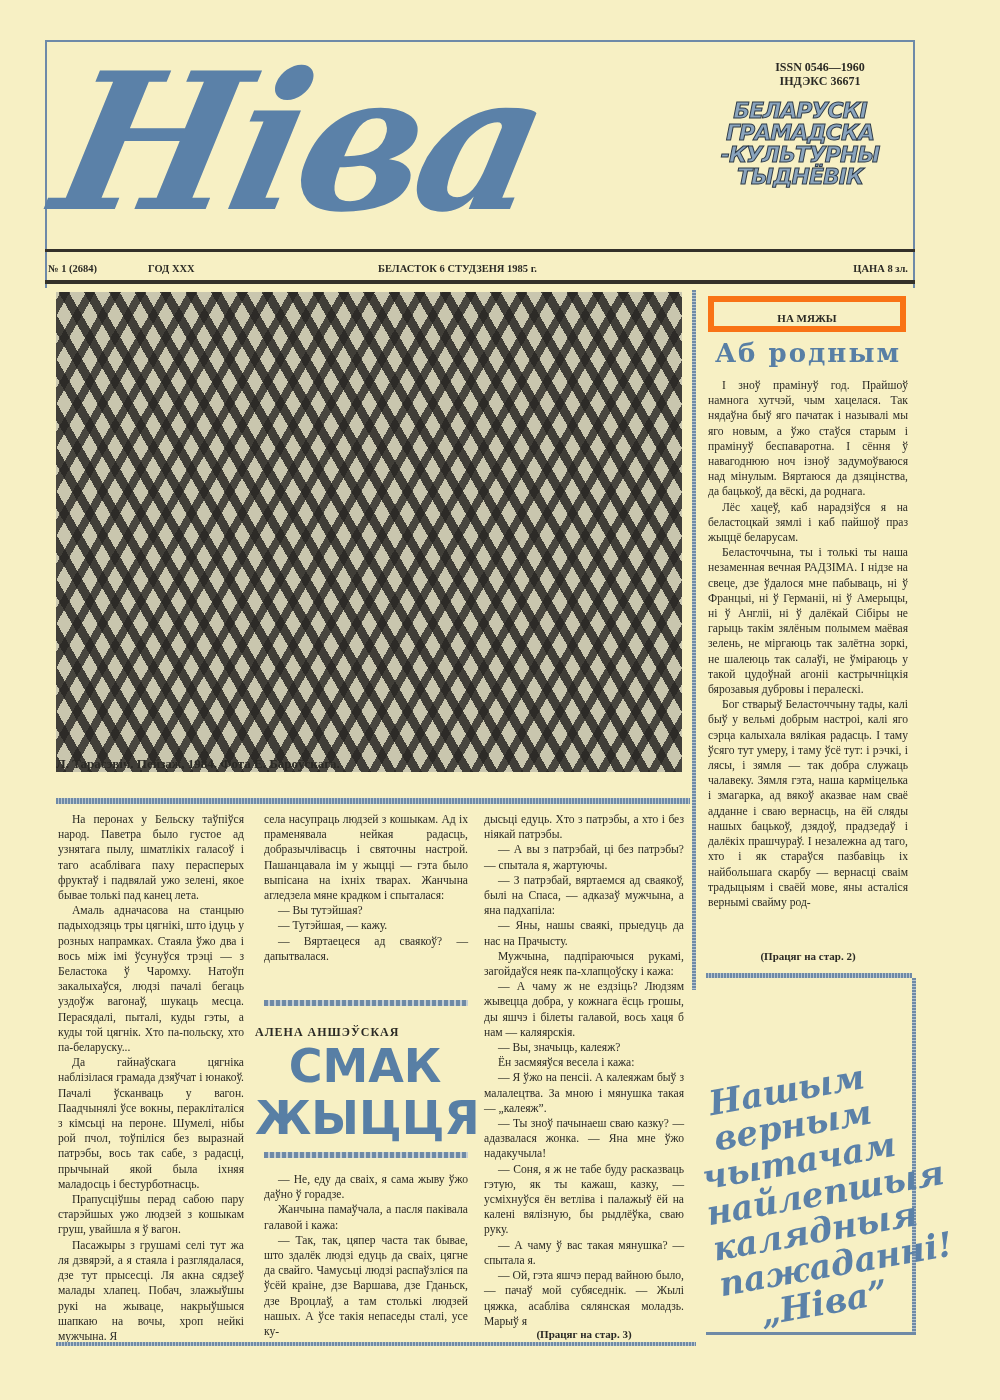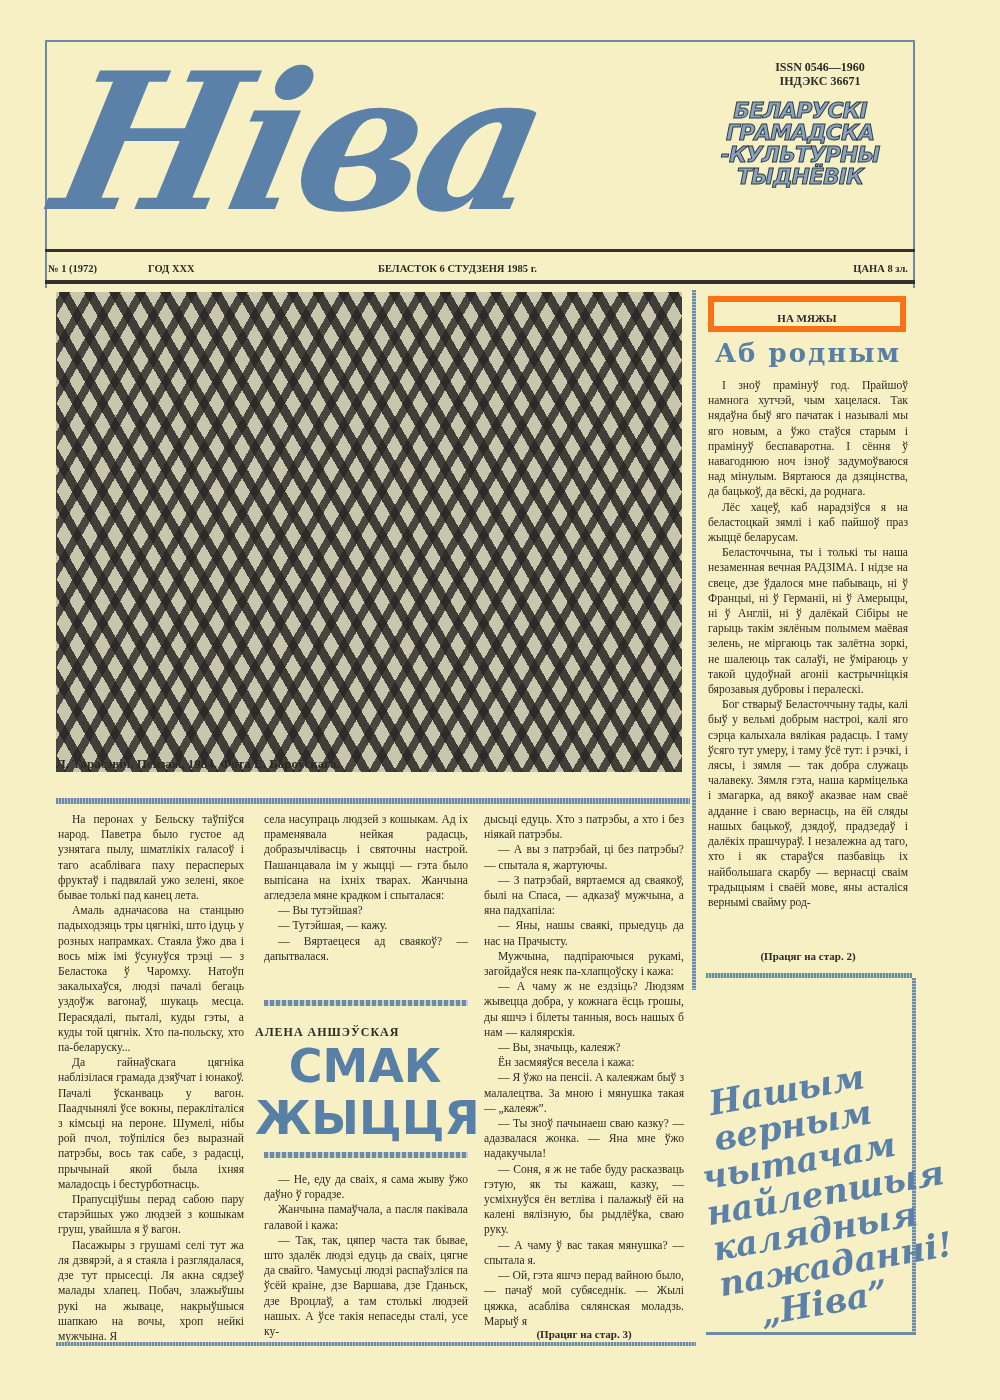--- a/index.html
+++ b/index.html
@@ -54,21 +54,21 @@
 
 <div class="abs tagline">
   <div>БЕЛАРУСКІ</div>
   <div>ГРАМАДСКА</div>
   <div>-КУЛЬТУРНЫ</div>
   <div>ТЫДНЁВІК</div>
 </div>
 
 <div class="abs rule-thick" style="left:45px;top:249px;width:870px;height:3px;"></div>
 <div class="abs dateline">
-  <span style="left:0;">№ 1 (1972)</span>
+  <span style="left:0;">№ 1 (2684)</span>
   <span style="left:100px;">ГОД XXX</span>
   <span style="left:330px;">БЕЛАСТОК 6 СТУДЗЕНЯ 1985 г.</span>
   <span style="right:2px;">ЦАНА 8 зл.</span>
 </div>
 <div class="abs rule-thick" style="left:45px;top:280px;width:870px;height:4px;"></div>
 
 <div class="abs photo"></div>
 <div class="abs caption">Л. Тарасэвіч. Пейзаж, 1984. Фота Е. Бароўскага.</div>
 <div class="abs vborder" style="left:692px;top:290px;height:700px;"></div>
 <div class="abs hatch" style="left:56px;top:798px;width:634px;height:6px;"></div>
@@ -124,21 +124,21 @@
   <p>Жанчына памаўчала, а пасля паківала галавой і кажа:</p>
   <p>— Так, так, цяпер часта так бывае, што здалёк людзі едуць да сваіх, цягне да свайго. Чамусьці людзі распаўзліся па ўсёй краіне, дзе Варшава, дзе Гданьск, дзе Вроцлаў, а там столькі людзей нашых. А ўсе такія непаседы сталі, усе ку-</p>
 </div>
 
 <div class="abs col" style="left:484px;top:812px;width:200px;">
   <p style="text-indent:0">дысьці едуць. Хто з патрэбы, а хто і без ніякай патрэбы.</p>
   <p>— А вы з патрэбай, ці без патрэбы? — спытала я, жартуючы.</p>
   <p>— З патрэбай, вяртаемся ад сваякоў, былі на Спаса, — адказаў мужчына, а яна падхапіла:</p>
   <p>— Яны, нашы сваякі, прыедуць да нас на Прачысту.</p>
   <p>Мужчына, падпіраючыся рукамі, загойдаўся неяк па-хлапцоўску і кажа:</p>
-  <p>— А чаму ж не ездзіць? Людзям жывецца добра, у кожнага ёсць грошы, ды яшчэ і білеты танныя, вось нашых б нам — каляярскія.</p>
+  <p>— А чаму ж не ездзіць? Людзям жывецца добра, у кожнага ёсць грошы, ды яшчэ і білеты галавой, вось хаця б нам — каляярскія.</p>
   <p>— Вы, значыць, калеяж?</p>
   <p>Ён засмяяўся весела і кажа:</p>
   <p>— Я ўжо на пенсіі. А калеяжам быў з малалецтва. За мною і мянушка такая — „калеяж”.</p>
   <p>— Ты зноў пачынаеш сваю казку? — адазвалася жонка. — Яна мне ўжо надакучыла!</p>
   <p>— Соня, я ж не табе буду расказваць гэтую, як ты кажаш, казку, — усміхнуўся ён ветліва і палажыў ёй на калені вялізную, бы рыдлёўка, сваю руку.</p>
   <p>— А чаму ў вас такая мянушка? — спытала я.</p>
   <p>— Ой, гэта яшчэ перад вайною было, — пачаў мой субяседнік. — Жылі цяжка, асабліва сялянская моладзь. Марыў я</p>
 </div>
 <div class="abs cont" style="left:484px;top:1328px;width:200px;">(Працяг на стар. 3)</div>
 <div class="abs hatch" style="left:56px;top:1342px;width:640px;height:4px;"></div>

